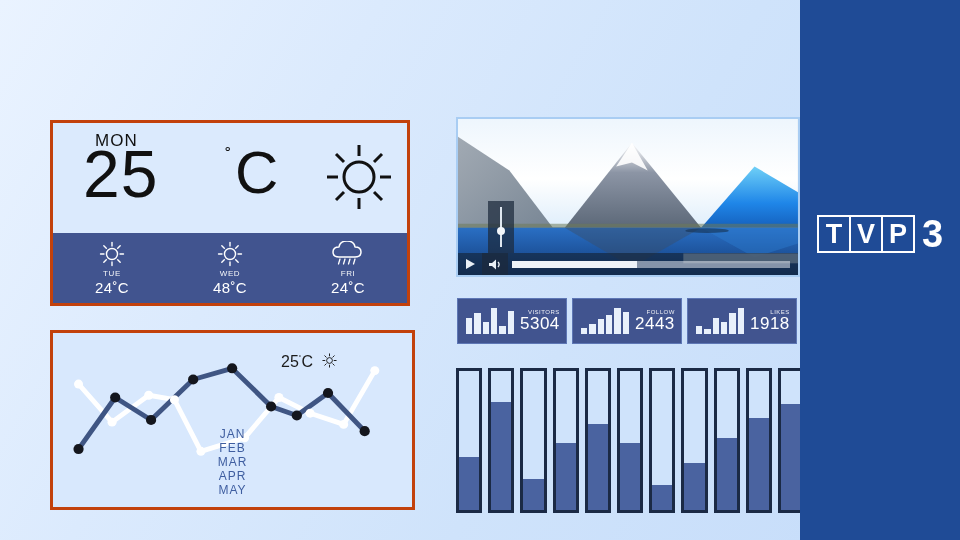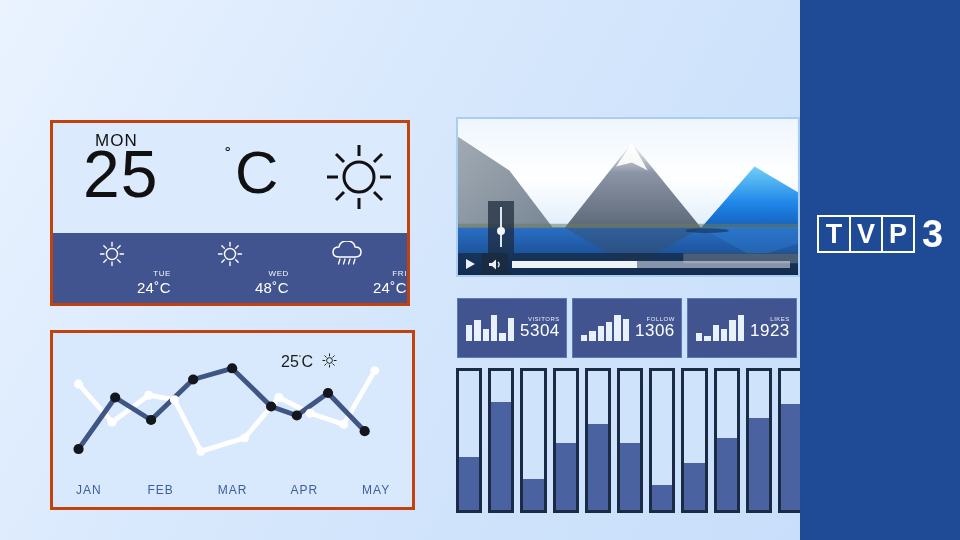--- a/index.html
+++ b/index.html
@@ -49,47 +49,47 @@
     position:absolute;left:30px;top:18px;font-size:66px;color:#111;
     line-height:66px;letter-spacing:1px;font-weight:400;
   }
   #bigDeg{position:absolute;left:172px;top:22px;font-size:19px;color:#111;}
   #bigUnit{position:absolute;left:182px;top:20px;font-size:60px;color:#111;line-height:60px;}
   #bigSun{position:absolute;left:272px;top:20px;width:68px;height:68px;}
   #wcBottom{
     position:absolute;left:0;bottom:0;width:100%;height:70px;background:#41548f;
     display:flex;align-items:center;
   }
-  .fcell{flex:1;text-align:right;color:#fff;}
+  .fcell{flex:1;text-align:center;color:#fff;}
   .fcell .ic{height:26px;margin-bottom:2px;display:flex;align-items:center;justify-content:center;}
   .fday{font-size:8px;letter-spacing:.6px;opacity:.95;}
   .ftemp{font-size:15px;letter-spacing:.4px;margin-top:1px;}
 
   
   #linechart{left:50px;top:330px;width:365px;height:180px;}
   #lcSvg{position:absolute;left:0;top:0;width:100%;height:100%;}
   #lcBadge{position:absolute;left:228px;top:20px;font-size:16px;color:#1b1b1b;white-space:nowrap;}
   #lcBadge sup{font-size:8px;}
-  .lcMonths{position:absolute;left:0;bottom:10px;width:100%;display:flex;}
+  .lcMonths{position:absolute;left:0;bottom:10px;width:100%;display:flex;flex-direction:column;}
   .lcMonths span{flex:1;text-align:center;font-size:12px;color:#3f5ea0;letter-spacing:1px;}
 
   
   #video{left:456px;top:117px;width:344px;height:160px;border:2px solid #a9cdf3;background:#0b2a45;overflow:hidden;}
   #videoScene{position:absolute;inset:0;}
   #controls{position:absolute;left:0;bottom:0;width:100%;height:22px;background:rgba(20,34,52,.62);display:flex;align-items:center;}
   #playBtn{width:24px;height:22px;display:flex;align-items:center;justify-content:center;}
   #volBtn{width:26px;height:22px;display:flex;align-items:center;justify-content:center;background:rgba(28,42,60,.75);}
   #volPopup{position:absolute;left:30px;bottom:22px;width:26px;height:52px;background:rgba(28,42,60,.72);}
   #volTrack{position:absolute;left:12px;top:6px;width:2px;height:40px;background:#dfe7ef;}
   #volKnob{position:absolute;left:9px;top:26px;width:8px;height:8px;border-radius:50%;background:#f2f6fa;}
   #progWrap{flex:1;height:7px;margin:0 8px 0 4px;background:rgba(225,232,240,.55);position:relative;}
   #progFill{position:absolute;left:0;top:0;height:100%;background:#eef3f8;}
 
   
-  .statcard{position:absolute;top:298px;width:110px;height:60px;background:#41548f;border:1px solid #5e77b5;
+  .statcard{position:absolute;top:298px;width:110px;height:46px;background:#41548f;border:1px solid #5e77b5;
             display:flex;align-items:center;box-sizing:border-box;}
   #stat0{left:457px;} #stat1{left:572px;} #stat2{left:687px;}
   .statbars{width:48px;height:26px;display:flex;align-items:flex-end;gap:2px;margin-left:8px;}
   .statbars i{flex:1;background:#e8f0fb;display:block;}
   .stattext{margin-left:6px;color:#fff;}
   .statlabel{font-size:6px;letter-spacing:.5px;text-align:right;opacity:.9;}
   .statval{font-size:17px;letter-spacing:.5px;line-height:18px;}
 
   
   #gauges{position:absolute;left:456px;top:368px;width:348px;height:145px;display:flex;gap:6px;}
@@ -319,35 +319,35 @@
     <div class="statbars">
         <i style="height: 22%;"></i>
         <i style="height: 40%;"></i>
         <i style="height: 58%;"></i>
         <i style="height: 72%;"></i>
         <i style="height: 100%;"></i>
         <i style="height: 86%;"></i>
       </div>
     <div class="stattext">
       <div class="statlabel">FOLLOW</div>
-      <div class="statval">1306</div>
+      <div class="statval">2443</div>
     </div>
   </div>
   <div class="statcard" id="stat2">
     <div class="statbars">
         <i style="height: 30%;"></i>
         <i style="height: 18%;"></i>
         <i style="height: 62%;"></i>
         <i style="height: 48%;"></i>
         <i style="height: 82%;"></i>
         <i style="height: 100%;"></i>
       </div>
     <div class="stattext">
       <div class="statlabel">LIKES</div>
-      <div class="statval">1923</div>
+      <div class="statval">1918</div>
     </div>
   </div>
 
   <div id="gauges">
       <div class="gauge">
         <div class="gfill" style="height: 38%;"></div>
       </div>
       <div class="gauge">
         <div class="gfill" style="height: 78%;"></div>
       </div>

